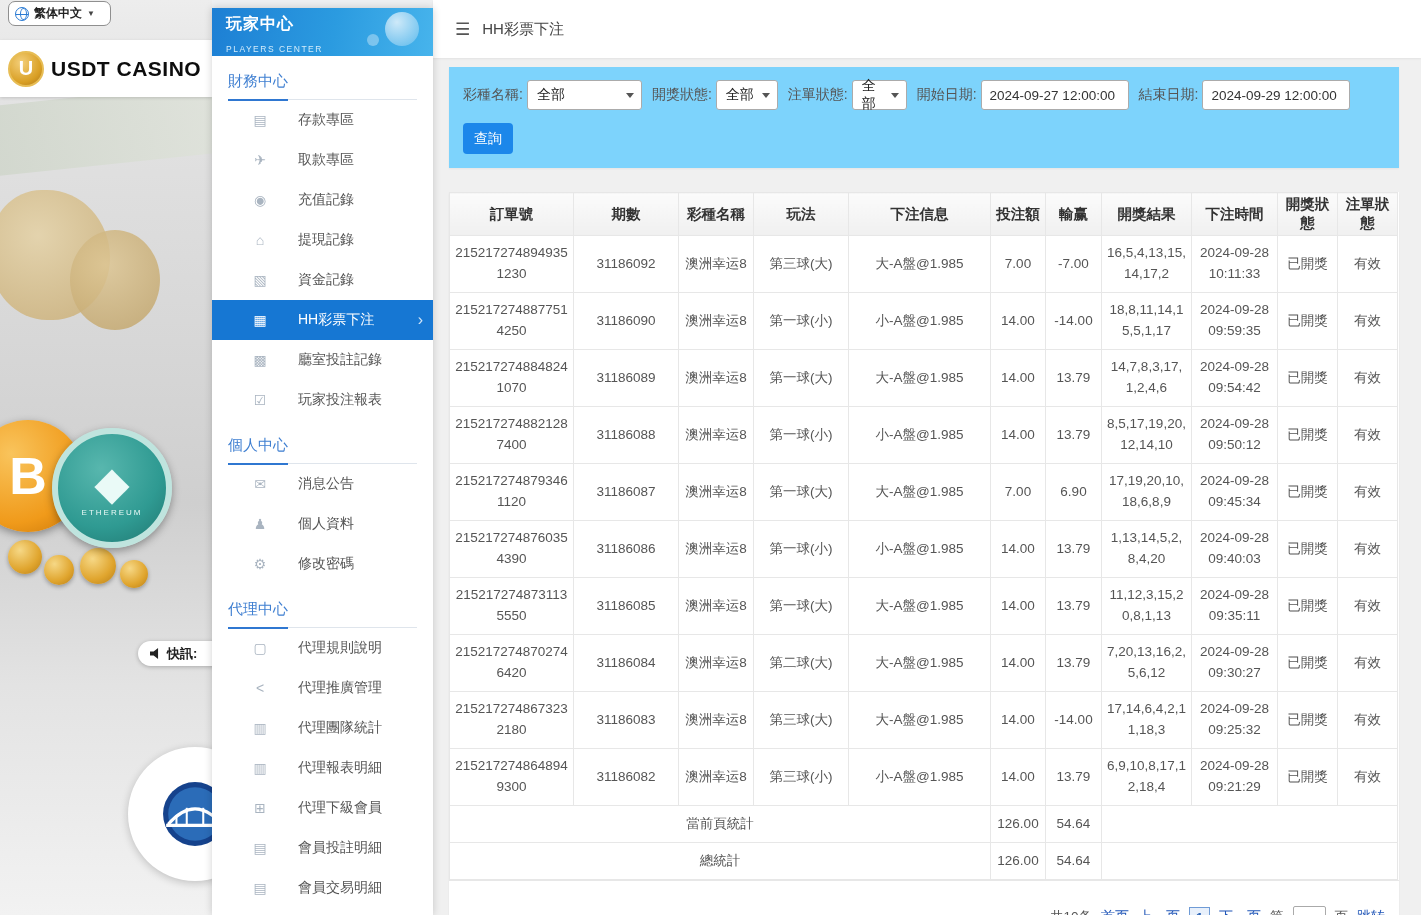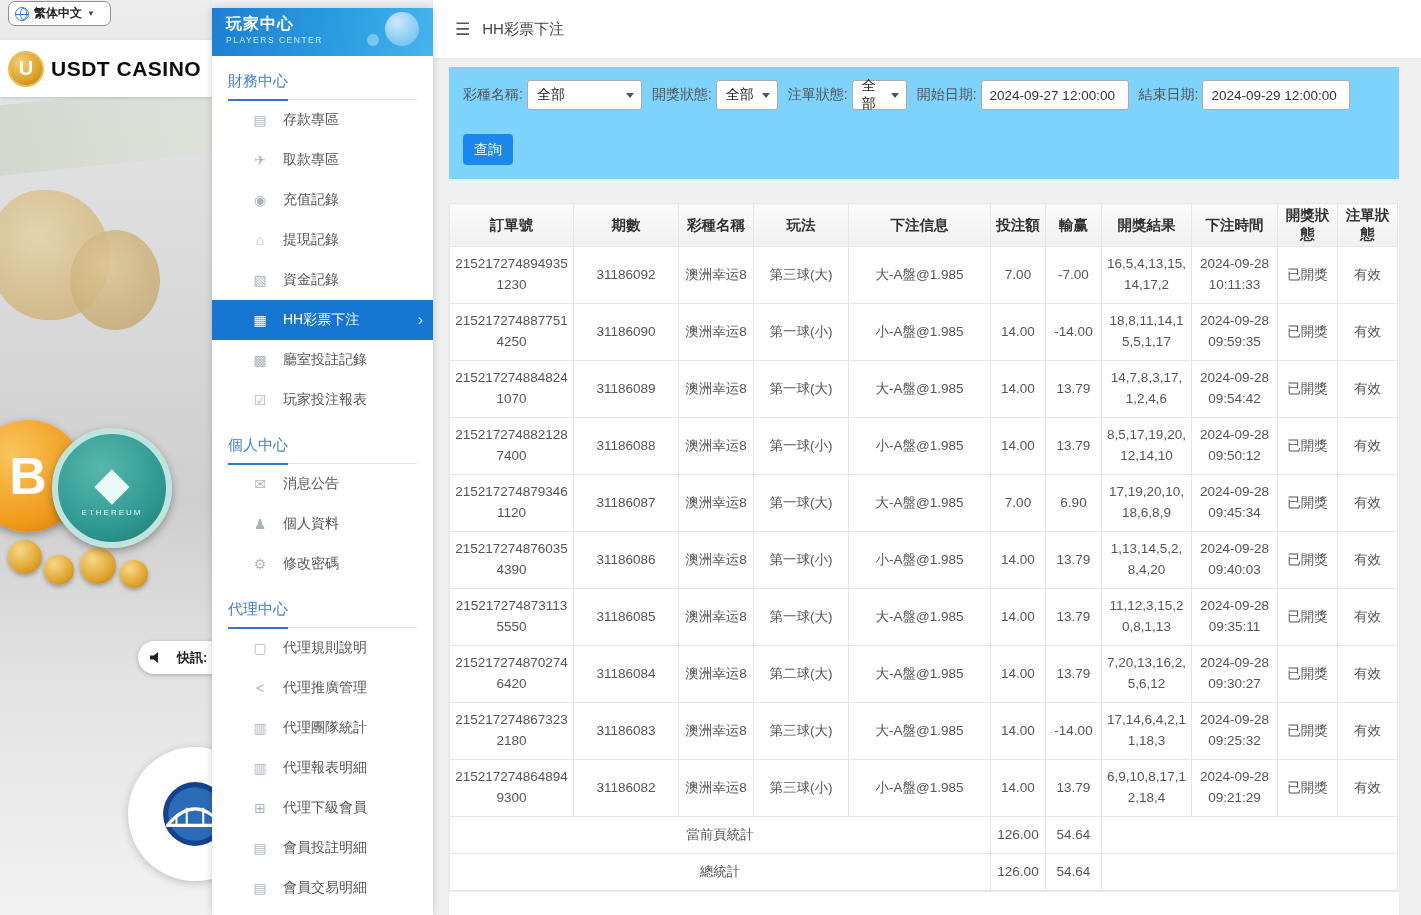--- a/index.html
+++ b/index.html
@@ -14,22 +14,22 @@
   .bag2 { position:absolute; left:70px; top:230px; width:90px; height:100px; background:radial-gradient(circle at 40% 35%,#ddc694,#bfa268); border-radius:50%; opacity:.85; }
   .coin { position:absolute; border-radius:50%; background:radial-gradient(circle at 35% 30%,#f6d886,#e0a52e 60%,#b67d18); box-shadow:0 2px 4px rgba(0,0,0,.3); }
   .btc { position:absolute; left:-28px; top:420px; width:112px; height:112px; border-radius:50%;
     background:radial-gradient(circle at 35% 30%,#f9c45c,#f09a1a 65%,#c47207); display:flex; align-items:center; justify-content:center;
     color:#fff; font-size:52px; font-weight:bold; box-shadow:0 3px 8px rgba(0,0,0,.35); }
   .eth { position:absolute; left:52px; top:428px; width:120px; height:120px; border-radius:50%;
     background:radial-gradient(circle at 40% 32%,#58b7ae,#2f9a92 60%,#1f756f); border:6px solid #bfe4de;
     display:flex; flex-direction:column; align-items:center; justify-content:center; box-shadow:0 3px 8px rgba(0,0,0,.35); }
   .eth .diamond { color:#eafaf7; font-size:46px; line-height:1; }
   .eth .eth-label { color:#eafaf7; font-size:8px; letter-spacing:2px; margin-top:2px; }
-  .news-pill { position:absolute; left:138px; top:641px; width:80px; height:33px; background:#fff; border-radius:17px 0 0 17px;
-    box-shadow:0 1px 4px rgba(0,0,0,.25); display:flex; align-items:center; gap:14px; padding-left:12px; font-size:13px; font-weight:bold; color:#222; }
+  .news-pill { position:absolute; left:138px; top:641px; width:80px; height:25px; background:#fff; border-radius:17px 0 0 17px;
+    box-shadow:0 1px 4px rgba(0,0,0,.25); display:flex; align-items:center; gap:4px; padding-left:12px; font-size:13px; font-weight:bold; color:#222; }
   .speaker-icon { width:13px; height:13px; background:#222; display:inline-block;
     clip-path:polygon(0 35%, 28% 35%, 62% 8%, 62% 92%, 28% 65%, 0 65%); }
   .bottom-badge { position:absolute; left:128px; top:747px; width:134px; height:134px; border-radius:50%; background:#fff;
     box-shadow:0 2px 8px rgba(0,0,0,.2); display:flex; align-items:center; justify-content:center; }
 
   .lang-box { position:absolute; left:8px; top:1px; width:103px; height:25px; background:#fff; border:1px solid #8f8f8f;
     border-radius:7px; display:flex; align-items:center; gap:5px; padding:0 6px; z-index:3; }
   .globe { width:14px; height:14px; border-radius:50%; border:1.5px solid #2b7bd3; position:relative; flex:none; }
   .globe:before { content:''; position:absolute; left:0; right:0; top:50%; height:1px; background:#2b7bd3; }
   .globe:after { content:''; position:absolute; left:50%; top:0; bottom:0; width:5px; margin-left:-2.5px; border:1px solid #2b7bd3; border-radius:50%; }
@@ -41,48 +41,48 @@
     display:flex; align-items:center; justify-content:center; color:#fff; font-size:20px; font-weight:bold; border:2px solid #e7bd55; flex:none; }
   .logo-text { font-size:21px; font-weight:bold; color:#0d0d0d; letter-spacing:.5px; white-space:nowrap; }
 
   
   .sidebar { position:absolute; left:212px; top:8px; width:221px; height:907px; background:#fff; box-shadow:0 0 8px rgba(0,0,0,.18); z-index:5; overflow:hidden; }
   .sb-header { height:48px; background:linear-gradient(100deg,#1d7fd4 0%,#2b9be0 55%,#47b4ec 100%); position:relative; padding:6px 0 0 14px; overflow:hidden; }
   .sb-header:before { content:''; position:absolute; right:14px; top:4px; width:34px; height:34px; border-radius:50%;
     background:radial-gradient(circle at 35% 30%, rgba(255,255,255,.75), rgba(255,255,255,.15)); }
   .sb-header:after { content:''; position:absolute; right:54px; top:26px; width:12px; height:12px; border-radius:50%; background:rgba(255,255,255,.35); }
   .sb-title { color:#fff; font-size:16px; font-weight:bold; letter-spacing:1px; }
-  .sb-subtitle { color:#d3ecfb; font-size:8.5px; letter-spacing:1.5px; margin-top:0; }
+  .sb-subtitle { color:#d3ecfb; font-size:8.5px; letter-spacing:1.5px; margin-top:9px; }
   .sb-sec-title { color:#3f7fd1; font-size:15px; padding:16px 16px 9px 16px; position:relative; }
   .sb-sec-title:after { content:''; position:absolute; left:16px; right:16px; bottom:0; height:1px; background:#dfe5ec; }
   .sb-sec-title:before { content:''; position:absolute; left:16px; bottom:-1px; width:60px; height:2px; background:#2f77d1; z-index:1; }
   .sb-item { height:40px; display:flex; align-items:center; padding-left:38px; cursor:pointer; position:relative; }
   .sb-icon { width:20px; color:#a9b4c0; font-size:14px; text-align:center; flex:none; }
-  .sb-label { font-size:14px; color:#555; margin-left:13px; white-space:nowrap; }
+  .sb-label { font-size:14px; color:#555; margin-left:28px; white-space:nowrap; }
   .sb-item.active { background:#1677d3; }
   .sb-item.active .sb-icon, .sb-item.active .sb-label { color:#fff; }
   .sb-arrow { position:absolute; right:10px; color:#cfe4f8; font-size:16px; }
 
   
   .main { position:absolute; left:433px; top:0; width:988px; height:915px; background:#f0f0f0; }
   .top-bar { height:58px; background:#fff; display:flex; align-items:center; gap:12px; padding-left:22px; box-shadow:0 1px 2px rgba(0,0,0,.06); }
   .menu-icon { font-size:17px; color:#555; cursor:pointer; }
   .page-title { font-size:15px; color:#444; }
   .content { padding:9px 22px 0 16px; }
 
   .filter-card { background:#7dd3fc; padding:13px 14px 14px 14px; box-shadow:0 1px 2px rgba(0,0,0,.05); }
   .filter-row { display:flex; align-items:center; flex-wrap:nowrap; }
   .f-label { font-size:14px; color:#555; margin:0 4px 0 10px; white-space:nowrap; }
   .f-label:first-child { margin-left:0; }
   .select { height:30px; border:1px solid #ababab; border-radius:3px; background:#fff; display:flex; align-items:center;
     padding:0 20px 0 9px; font-size:14px; color:#222; position:relative; cursor:pointer; }
   .select:after { content:''; position:absolute; right:7px; top:12px; border-left:4px solid transparent; border-right:4px solid transparent; border-top:5px solid #555; }
   .w115{width:115px;} .w62{width:62px;} .w55{width:55px;}
   .date-input { height:30px; width:148px; border:1px solid #ababab; border-radius:3px; font-size:13.5px; color:#333; padding:0 8px; font-family:"Liberation Sans",sans-serif; }
-  .btn-query { margin-top:24px; width:50px; height:31px; background:#1c87ea; color:#fff; border:none; border-radius:4px;
+  .btn-query { margin-top:13px; width:50px; height:31px; background:#1c87ea; color:#fff; border:none; border-radius:4px;
     font-size:14px; cursor:pointer; font-family:"Liberation Sans",sans-serif; }
 
   .table-card { background:#fff; margin-top:11px; box-shadow:0 1px 2px rgba(0,0,0,.05); }
   table { width:948px; border-collapse:collapse; table-layout:fixed;margin-top:24px; }
   th { height:43px; background:linear-gradient(#fbfbfb,#f0f0f0); font-size:14.5px; color:#333; font-weight:bold;
     border:1px solid #e7e7e7; padding:2px; }
   td { border:1px solid #e7e7e7; font-size:13.5px; color:#555; text-align:center; padding:7px 4px; line-height:1.55; height:57px; }
   td.brk { word-break:break-all; }
   tr.summary td { height:37px; padding:4px; }
   .table-footer { border-top:1px solid #e7e7e7; display:flex; align-items:center; justify-content:space-between; padding:15px 14px; }

